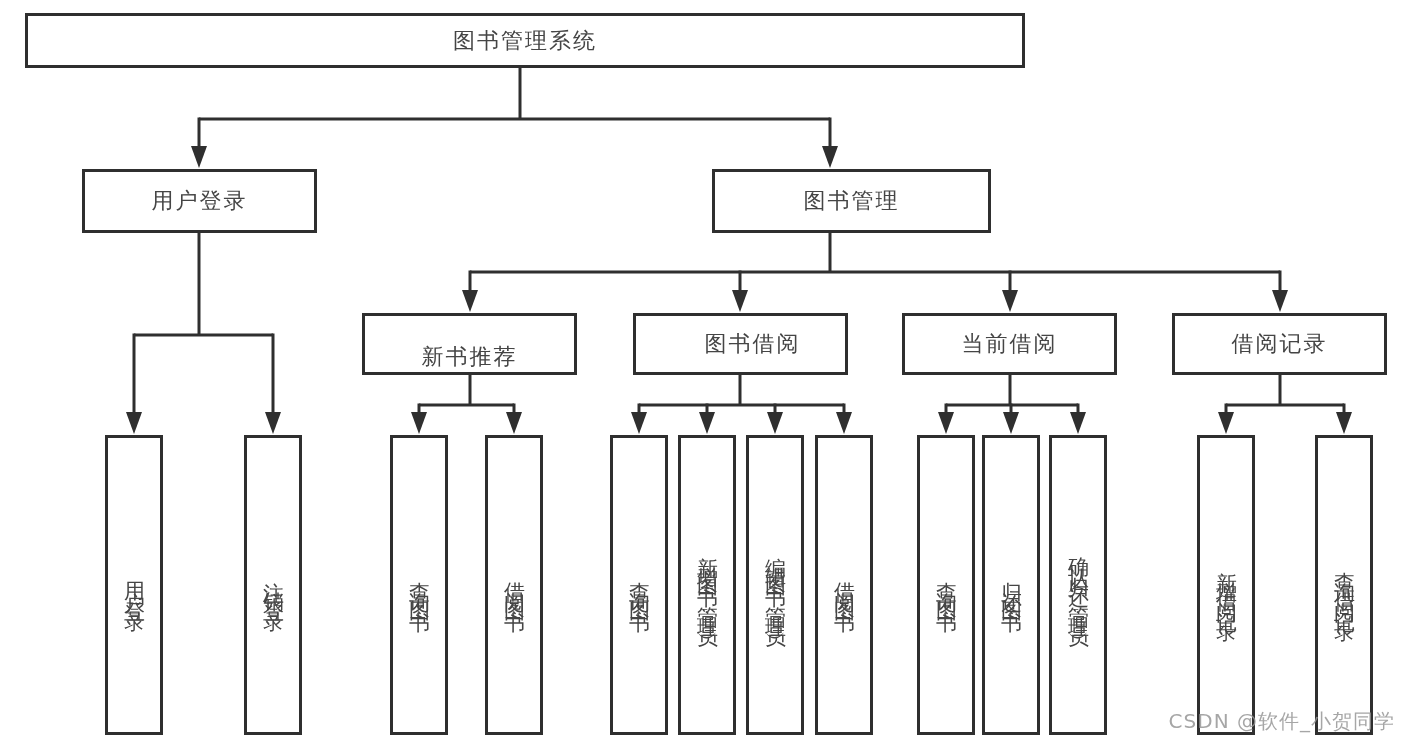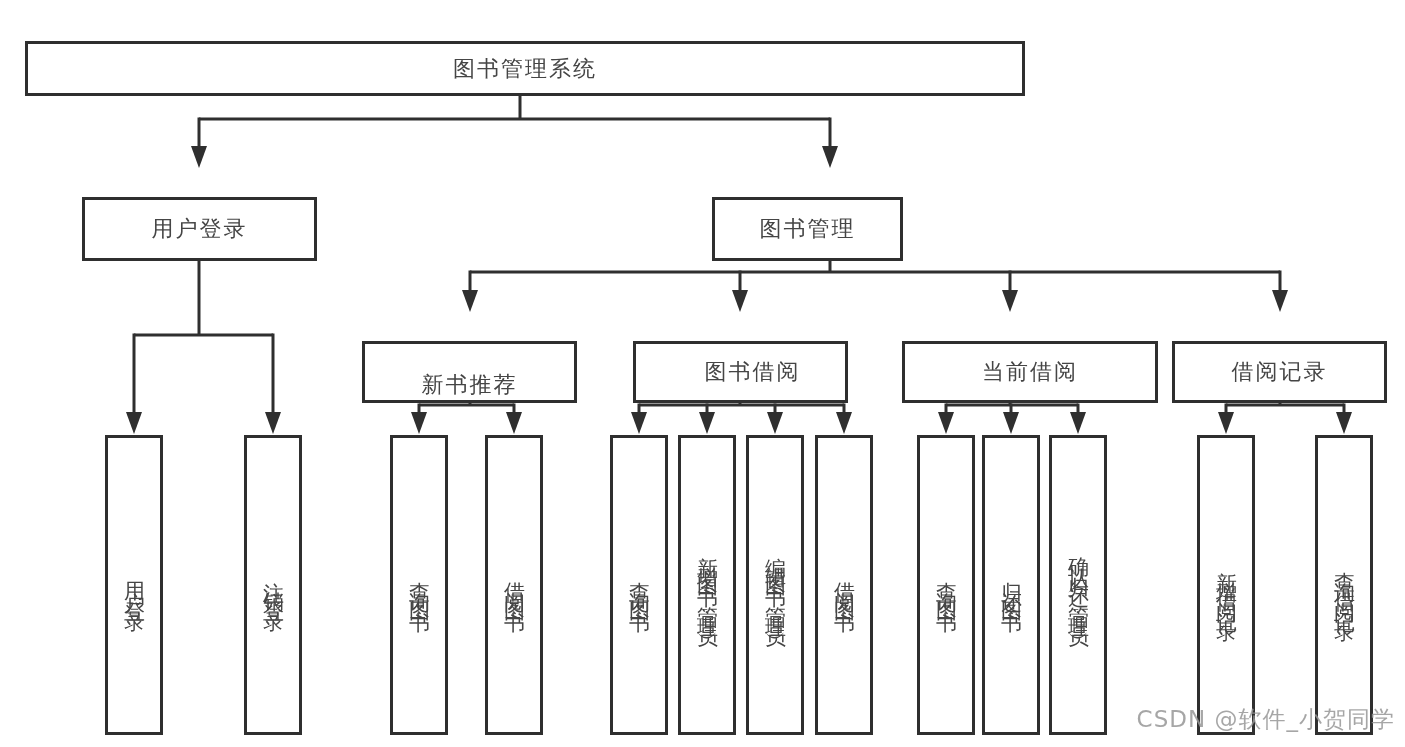--- a/index.html
+++ b/index.html
@@ -29,36 +29,35 @@
     display: flex;
     align-items: center;
     justify-content: center;
     color: #454545;
     z-index: 2;
   }
   .hnode {
     font-size: 22px;
     letter-spacing: 2px;
     white-space: nowrap;
-    margin-top: 28px;
   }
   .vnode {
     font-size: 21px;
   }
   .vnode .vtext {
     writing-mode: vertical-rl;
     text-orientation: mixed;
     letter-spacing: 10px;
     line-height: 1.1;
   }
   .watermark {
     position: absolute;
     right: 10px;
     bottom: 12px;
-    font-size: 23px;
+    font-size: 20px;
     color: rgba(150, 150, 150, 0.85);
     letter-spacing: 1px;
     z-index: 5;
     white-space: nowrap;
   }
 </style>
 </head>
 <body>
 
 <div class="canvas">
@@ -129,31 +128,31 @@
     </g>
   </svg>
 
   <div class="node hnode" style="left:25px; top:13px; width:1000px; height:55px;">
     <span>图书管理系统</span>
   </div>
 
   <div class="node hnode" style="left:82px; top:169px; width:235px; height:64px;">
     <span>用户登录</span>
   </div>
-  <div class="node hnode" style="left:712px; top:169px; width:191px; height:64px;">
+  <div class="node hnode" style="left:712px; top:169px; width:279px; height:64px;">
     <span>图书管理</span>
   </div>
 
   <div class="node hnode" style="left:362px; top:313px; width:215px; height:62px;align-items:flex-end;">
     <span>新书推荐</span>
   </div>
   <div class="node hnode" style="left:633px; top:313px; width:215px; height:62px;padding-left:24px;">
     <span>图书借阅</span>
   </div>
-  <div class="node hnode" style="left:902px; top:313px; width:256px; height:62px;">
+  <div class="node hnode" style="left:902px; top:313px; width:215px; height:62px;">
     <span>当前借阅</span>
   </div>
   <div class="node hnode" style="left:1172px; top:313px; width:215px; height:62px;">
     <span>借阅记录</span>
   </div>
 
   <div class="node vnode" style="left:105px; top:435px; width:58px; height:300px;">
     <span class="vtext">用户登录</span>
   </div>
   <div class="node vnode" style="left:244px; top:435px; width:58px; height:300px;">

